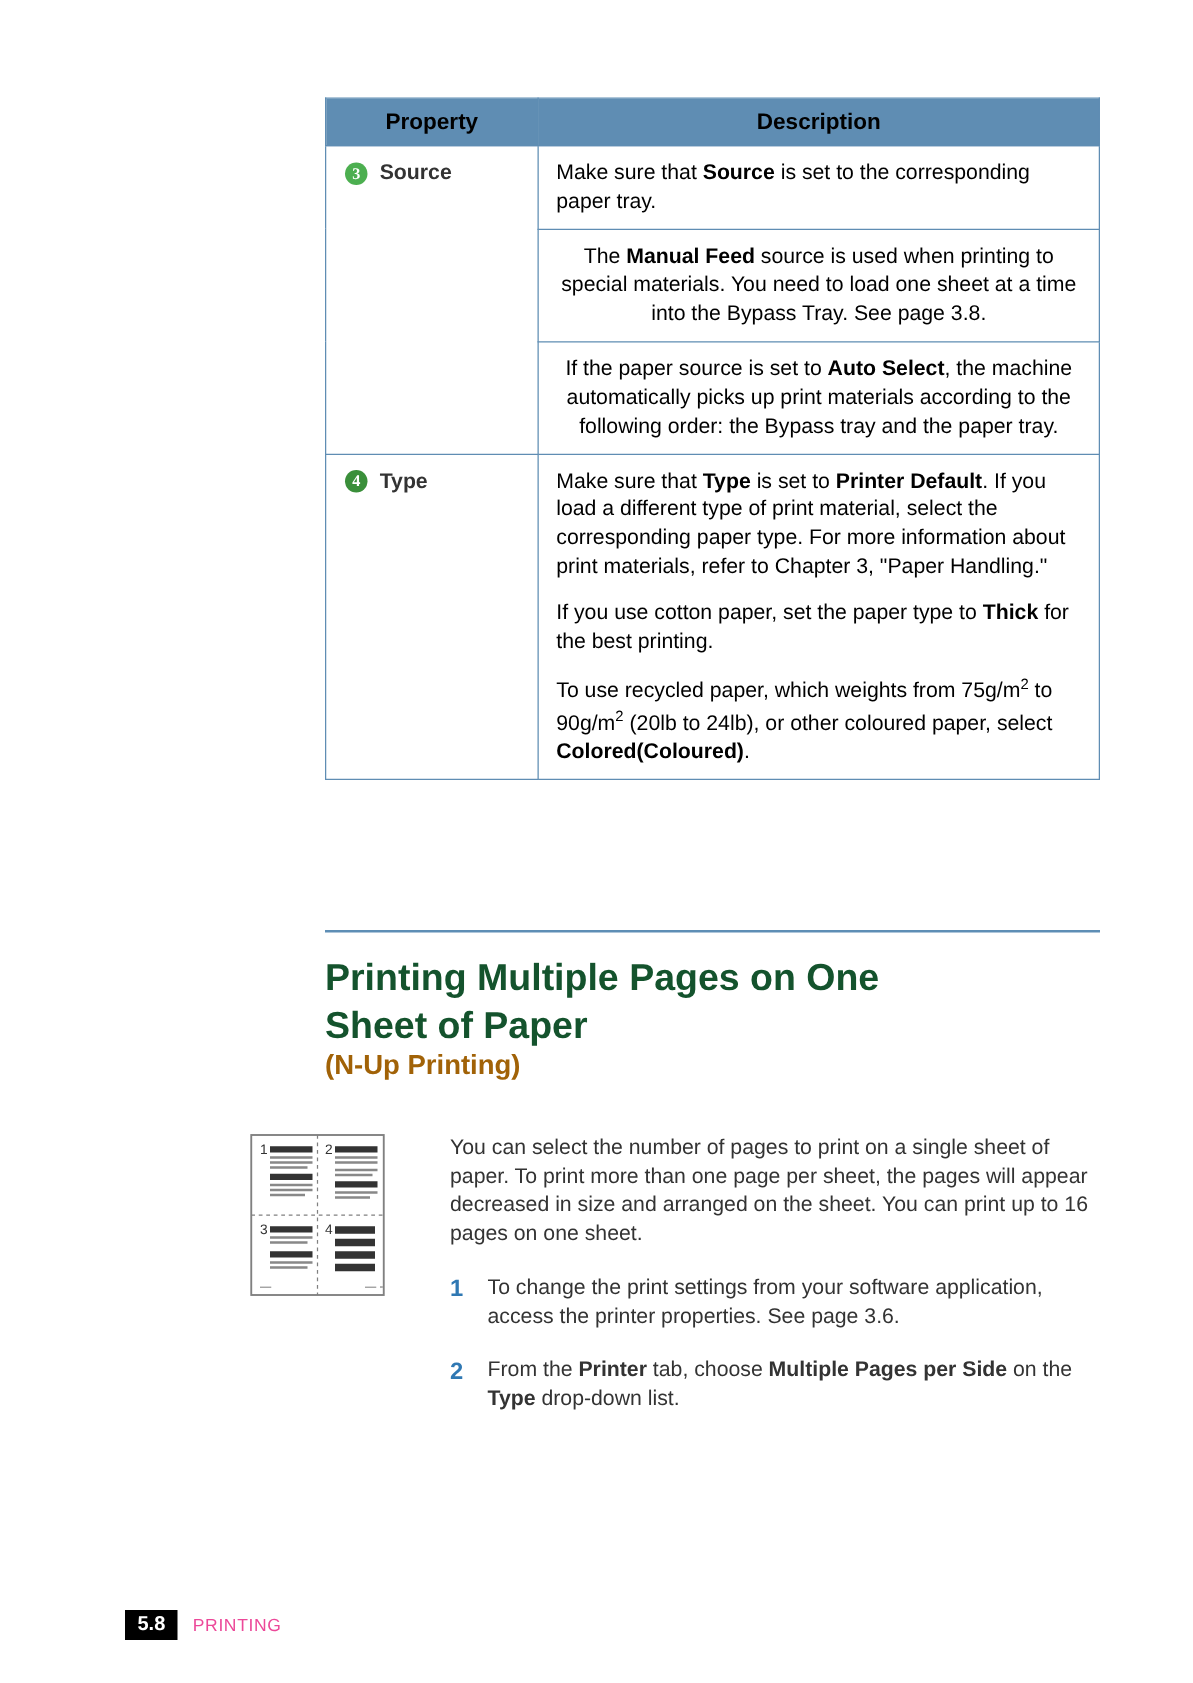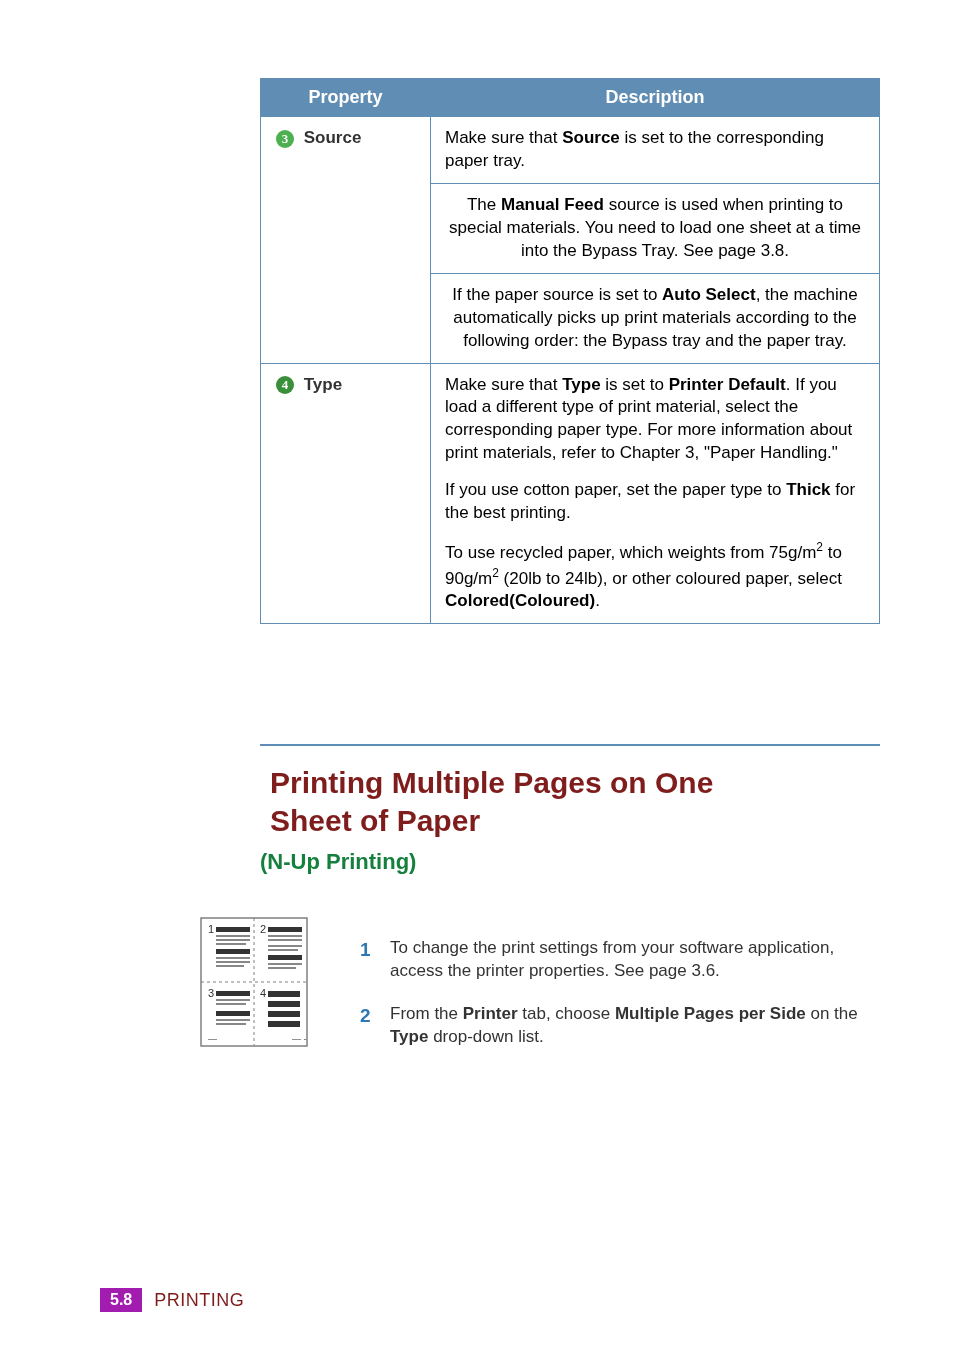--- a/index.html
+++ b/index.html
@@ -15,21 +15,21 @@
     padding: 78px 80px 0 100px;
   }
   table.props {
     width: 620px;
     margin-left: 160px;
     border-collapse: collapse;
     border: 1.5px solid #5f8db3;
   }
   table.props th {
     background: #5f8db3;
-    color: #ffffff;
+    color: #000000;
     font-weight: bold;
     font-size: 18px;
     padding: 8px 10px;
     border: 1.5px solid #5f8db3;
     text-align: center;
   }
   table.props th.prop-col { width: 170px; }
   table.props td {
     border: 1.5px solid #5f8db3;
     padding: 10px 14px;
@@ -59,29 +59,28 @@
     margin-top: 120px;
     margin-bottom: 18px;
   }
   .section-title {
     margin-left: 160px;
     width: 620px;
   }
   .section-title h1 {
     font-size: 30px;
     font-weight: bold;
-    color: #7f1d1d;
+    color: #14532d;
     line-height: 1.25;
-    margin-left: 10px;
   }
   .section-title .sub {
     font-size: 22px;
     font-weight: bold;
-    color: #15803d;
-    margin-top: 10px;
+    color: #a16207;
+    margin-top: 0;
   }
 
   .body-row {
     display: flex;
     margin-top: 42px;
     margin-left: 100px;
   }
   .thumb {
     width: 110px;
     flex: none;
@@ -109,29 +108,29 @@
 
   .footer {
     position: absolute;
     left: 100px;
     bottom: 34px;
     display: flex;
     align-items: center;
     gap: 12px;
   }
   .footer .badge {
-    background: #a21caf;
+    background: #000000;
     color: #ffffff;
     font-weight: bold;
     font-size: 16px;
     padding: 3px 10px;
   }
   .footer .label {
-    font-size: 18px;
-    color: #7f1d1d;
+    font-size: 14px;
+    color: #ec4899;
     letter-spacing: 0.5px;
   }
   .footer .label .caps { font-variant: small-caps; }
   sup { font-size: 0.7em; }
 </style>
 </head>
 <body>
 
 <div class="content">
 
@@ -228,20 +227,21 @@
           <rect x="8" y="4" width="32" height="6" fill="#333"></rect>
           <rect x="8" y="14" width="32" height="6" fill="#333"></rect>
           <rect x="8" y="24" width="32" height="6" fill="#333"></rect>
           <rect x="8" y="34" width="32" height="6" fill="#333"></rect>
         </g>
         <text x="8" y="125" font-size="9" fill="#555">—</text>
         <text x="92" y="125" font-size="9" fill="#555">— -</text>
       </svg>
     </div>
     <div class="body-text">
+      <p>You can select the number of pages to print on a single sheet of paper. To print more than one page per sheet, the pages will appear decreased in size and arranged on the sheet. You can print up to 16 pages on one sheet.</p>
       <div id="steps">
           <div class="ol-item">
             <div class="ol-num">1</div>
             <div class="ol-body">To change the print settings from your software application, access the printer properties. See page 3.6.</div>
           </div>
           <div class="ol-item">
             <div class="ol-num">2</div>
             <div class="ol-body">From the <strong>Printer</strong> tab, choose <strong>Multiple Pages per Side</strong> on the <strong>Type</strong> drop-down list.</div>
           </div>
         </div>

